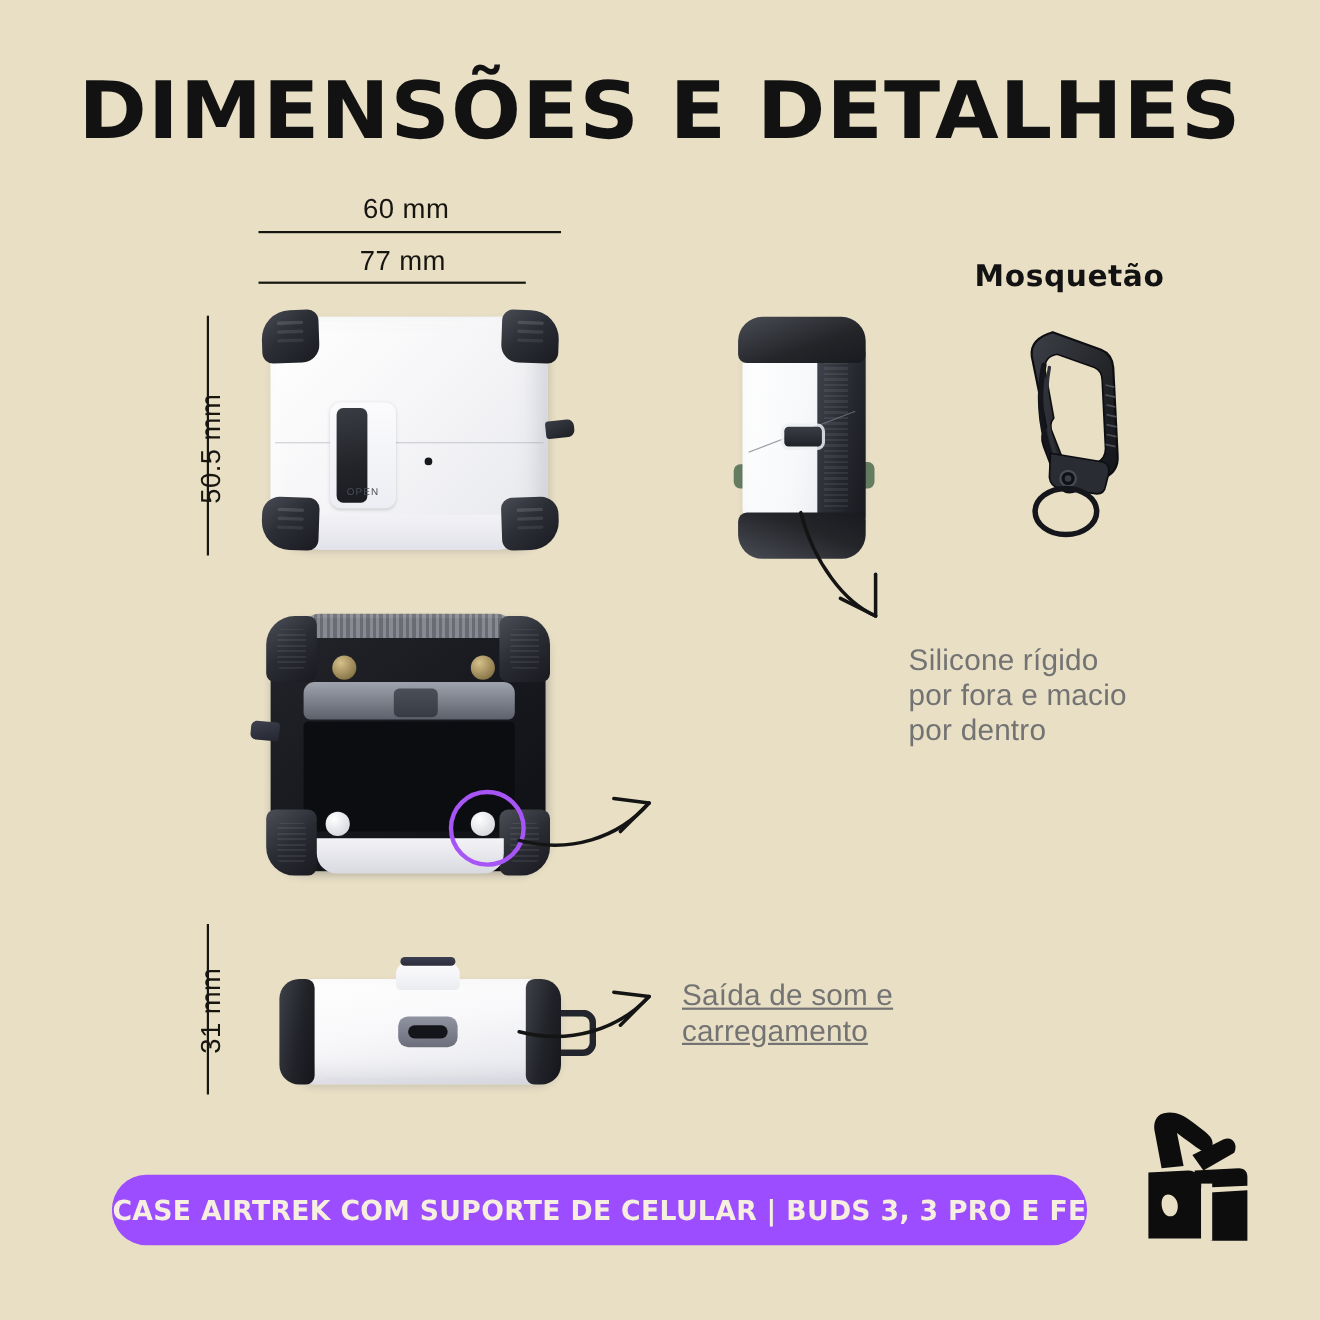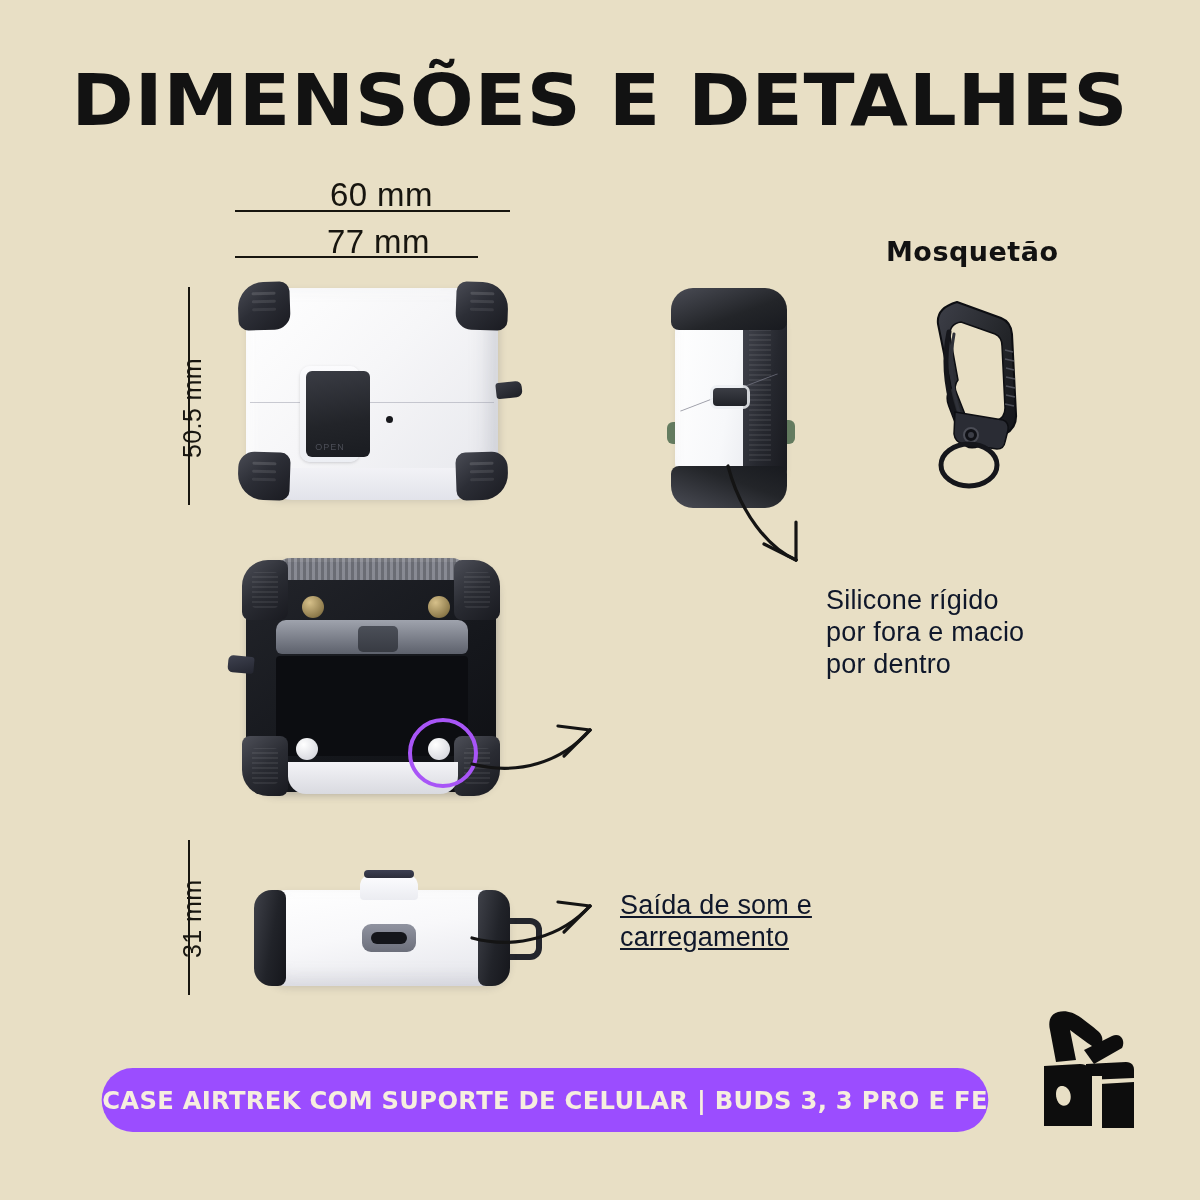--- a/index.html
+++ b/index.html
@@ -28,21 +28,21 @@
     font-weight: bold;
     font-size: 72px;
     letter-spacing: 1px;
     color: #121212;
     transform: scaleX(1.04);
   }
 
   
   .dim-label {
     position: absolute;
-    font-size: 33px;
+    font-size: 25px;
     color: #17150f;
     font-family: "Liberation Sans", sans-serif;
     letter-spacing: 0.4px;
     white-space: nowrap;
   }
   .dim-line-h {
     position: absolute;
     height: 0;
     border-top: 2.5px solid #17150f;
   }
@@ -59,21 +59,21 @@
     transform-origin: 0 0;
     transform: rotate(-90deg);
     letter-spacing: 0.4px;
   }
 
   
   .callout {
     position: absolute;
     font-size: 27px;
     line-height: 1.18;
-    color: #0f172a;
+    color: #737373;
     white-space: pre-line;
     letter-spacing: 0.2px;
   }
 
   .section-label {
     position: absolute;
     font-family: "DejaVu Sans", sans-serif;
     font-weight: bold;
     font-size: 27px;
     color: #121212;
@@ -115,21 +115,21 @@
     background: rgba(255,255,255,.13); border-radius:2px;
     box-shadow: 0 8px 0 rgba(255,255,255,.10), 0 16px 0 rgba(255,255,255,.08);
   }
   #front-stand-plate {
     position: absolute; left: 62px; top: 84px; width: 60px; height: 96px;
     background: linear-gradient(180deg,#fbfbfd,#eceef3);
     border-radius: 10px;
     box-shadow: 0 1px 3px rgba(90,90,100,.25);
   }
   #front-stand {
-    position: absolute; left: 68px; top: 89px; width: 64px; height: 86px;
+    position: absolute; left: 68px; top: 89px; width: 28px; height: 86px;
     background: linear-gradient(170deg,#3a3c44,#222429 60%,#1a1c21);
     border-radius: 6px;
   }
   #front-stand-open {
     position: absolute; left: 0; bottom: 5px; width: 48px;
     text-align: center; font-size: 9px; color: #4c4e57; letter-spacing: 1px;
   }
   #front-led {
     position: absolute; left: 148px; top: 134px; width: 7px; height: 7px;
     background: #17181c; border-radius: 50%;

